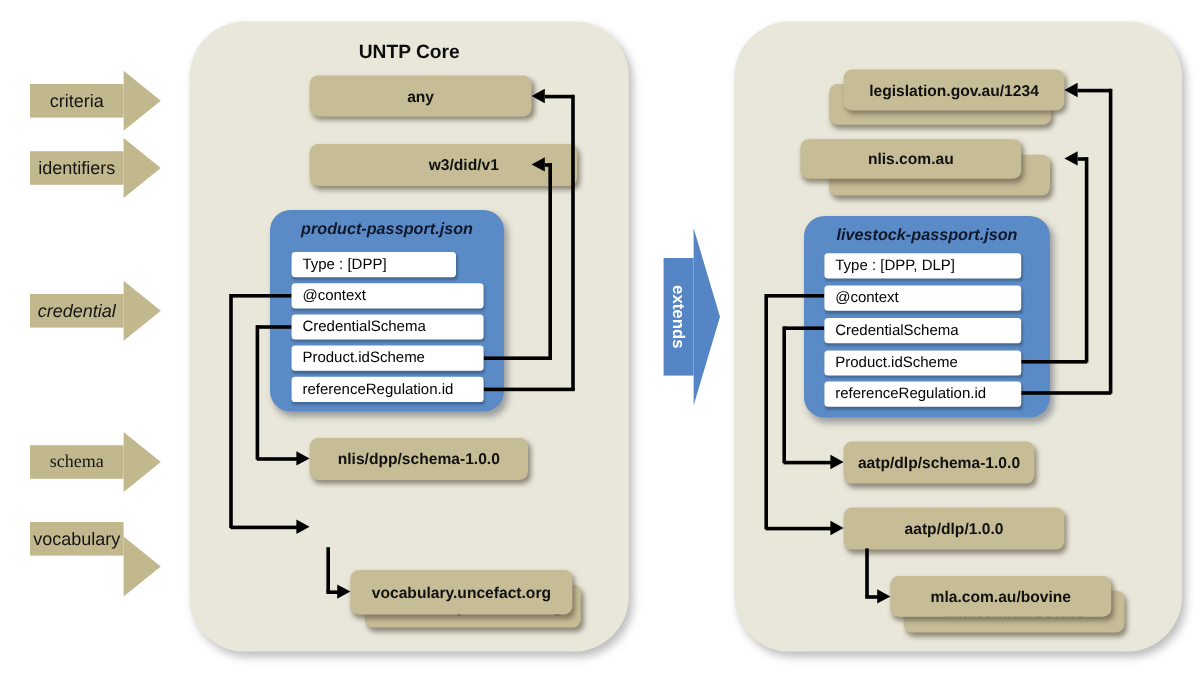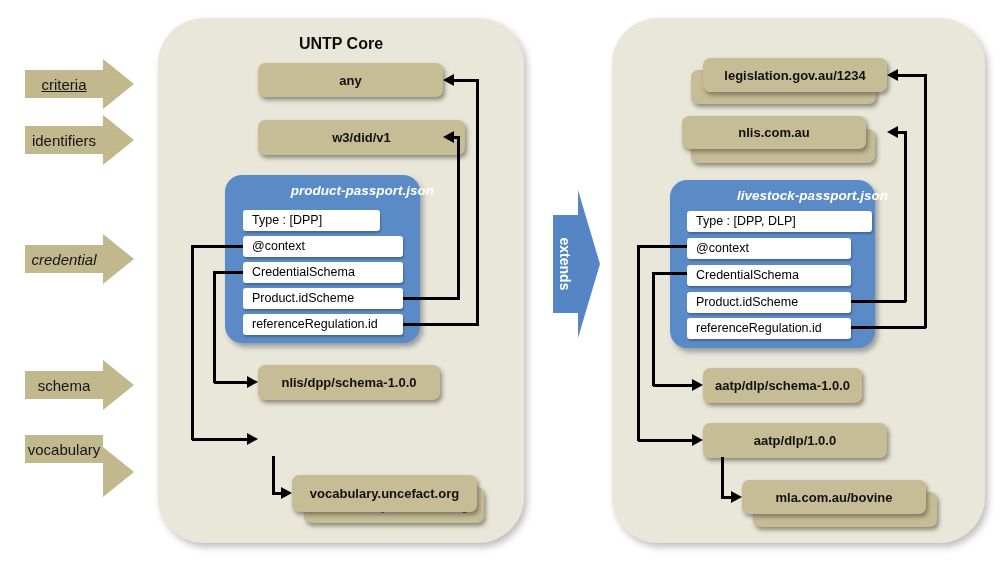--- a/index.html
+++ b/index.html
@@ -24,21 +24,21 @@
     font-weight:bold; font-size:13px; color:#111; white-space:nowrap;
   }
   .tanbox.back { z-index:2; }
   
   .bluebox {
     position:absolute; background:#5b8bc6; border-radius:17px;
     box-shadow:3px 4px 5px rgba(95,100,112,.55); z-index:3;
   }
   .bluetitle {
     position:absolute; top:8px; left:0; width:100%; text-align:center;
-    color:#ffffff; font-weight:bold; font-style:italic; font-size:13.5px;margin-left:40px;
+    color:#0f172a; font-weight:bold; font-style:italic; font-size:13.5px;
   }
   .row {
     position:absolute; background:#fff; border-radius:3px; height:21px;
     line-height:21px; padding-left:9px; font-size:12.5px; color:#000;
     box-shadow:1px 2px 2px rgba(0,0,0,.25); z-index:5; box-sizing:border-box;
   }
   
   .hl,.vl { position:absolute; background:#000; z-index:4; }
   .hl { height:2.5px; } .vl { width:2.5px; }
   .ah { position:absolute; width:0; height:0; z-index:4;
@@ -69,66 +69,66 @@
   .ext-label {
     transform:rotate(90deg); white-space:nowrap; color:#fff;
     font-weight:bold; font-size:14px;
   }
 </style>
 </head>
 <body>
 
 <div class="stage">
 
-  <div class="flow-body" style="top:70px;text-decoration:underline;">criteria</div>
+  <div class="flow-body" style="top:70px;">criteria</div>
   <div class="flow-head" style="top:59px;"></div>
   <div class="flow-body" style="top:126px;">identifiers</div>
   <div class="flow-head" style="top:115px;"></div>
   <div class="flow-body" style="top:245px;font-style:italic;">credential</div>
   <div class="flow-head" style="top:234px;"></div>
-  <div class="flow-body" style="top:371px;">schema</div>
+  <div class="flow-body" style="top:371px;font-family:Liberation Serif, serif;">schema</div>
   <div class="flow-head" style="top:360px;"></div>
   <div class="flow-body" style="top:435px;">vocabulary</div>
   <div class="flow-head" style="top:447px;"></div>
 
   <section class="panel" style="left:158px;width:366px;"></section>
   <h2 class="panel-title" style="left:158px;width:366px;">UNTP Core</h2>
 
   <section class="panel" style="left:612px;width:373px;"></section>
 
   <div class="ext-body">
     <span class="ext-label">extends</span>
   </div>
   <div class="ext-head"></div>
 
   <div class="tanbox" style="left:258px;top:63px;width:185px;height:34px;">any</div>
-  <div class="tanbox" style="left:258px;top:120px;width:207px;height:35px;">w3/did/v1</div>
+  <div class="tanbox" style="left:258px;top:120px;width:189px;height:35px;padding-left:34px;">w3/did/v1</div>
 
   <div class="bluebox" style="left:225px;top:175px;width:195px;height:168px;">
     <div class="bluetitle">product-passport.json</div>
   </div>
   <div class="row" style="left:243px;top:210px;width:137px;">Type : [DPP]</div>
   <div class="row" style="left:243px;top:236px;width:160px;">@context</div>
   <div class="row" style="left:243px;top:262px;width:160px;">CredentialSchema</div>
   <div class="row" style="left:243px;top:288px;width:160px;">Product.idScheme</div>
   <div class="row" style="left:243px;top:314px;width:160px;">referenceRegulation.id</div>
 
   <div class="tanbox" style="left:258px;top:365px;width:182px;height:35px;">nlis/dpp/schema-1.0.0</div>
   <div class="tanbox back" style="left:304px;top:487px;width:180px;height:36px;">vocabulary.uncefact.org</div>
   <div class="tanbox" style="left:292px;top:475px;width:185px;height:37px;">vocabulary.uncefact.org</div>
 
   <div class="tanbox back" style="left:691px;top:70px;width:185px;height:34px;"></div>
   <div class="tanbox" style="left:703px;top:58px;width:184px;height:34px;">legislation.gov.au/1234</div>
   <div class="tanbox back" style="left:691px;top:129px;width:184px;height:34px;"></div>
-  <div class="tanbox" style="left:682px;top:116px;width:184px;height:33px;">nlis.com.au</div>
+  <div class="tanbox" style="left:667px;top:116px;width:184px;height:33px;">nlis.com.au</div>
 
   <div class="bluebox" style="left:670px;top:180px;width:205px;height:168px;">
     <div class="bluetitle">livestock-passport.json</div>
   </div>
-  <div class="row" style="left:687px;top:211px;width:185px;">Type : [DPP, DLP]</div>
+  <div class="row" style="left:687px;top:211px;width:164px;">Type : [DPP, DLP]</div>
   <div class="row" style="left:687px;top:238px;width:164px;">@context</div>
   <div class="row" style="left:687px;top:265px;width:164px;">CredentialSchema</div>
   <div class="row" style="left:687px;top:292px;width:164px;">Product.idScheme</div>
   <div class="row" style="left:687px;top:318px;width:164px;">referenceRegulation.id</div>
 
   <div class="tanbox" style="left:703px;top:368px;width:159px;height:35px;">aatp/dlp/schema-1.0.0</div>
   <div class="tanbox" style="left:703px;top:423px;width:184px;height:35px;">aatp/dlp/1.0.0</div>
   <div class="tanbox back" style="left:753px;top:492px;width:184px;height:35px;">mla.com.au/bovine</div>
   <div class="tanbox" style="left:742px;top:480px;width:184px;height:34px;">mla.com.au/bovine</div>
 

